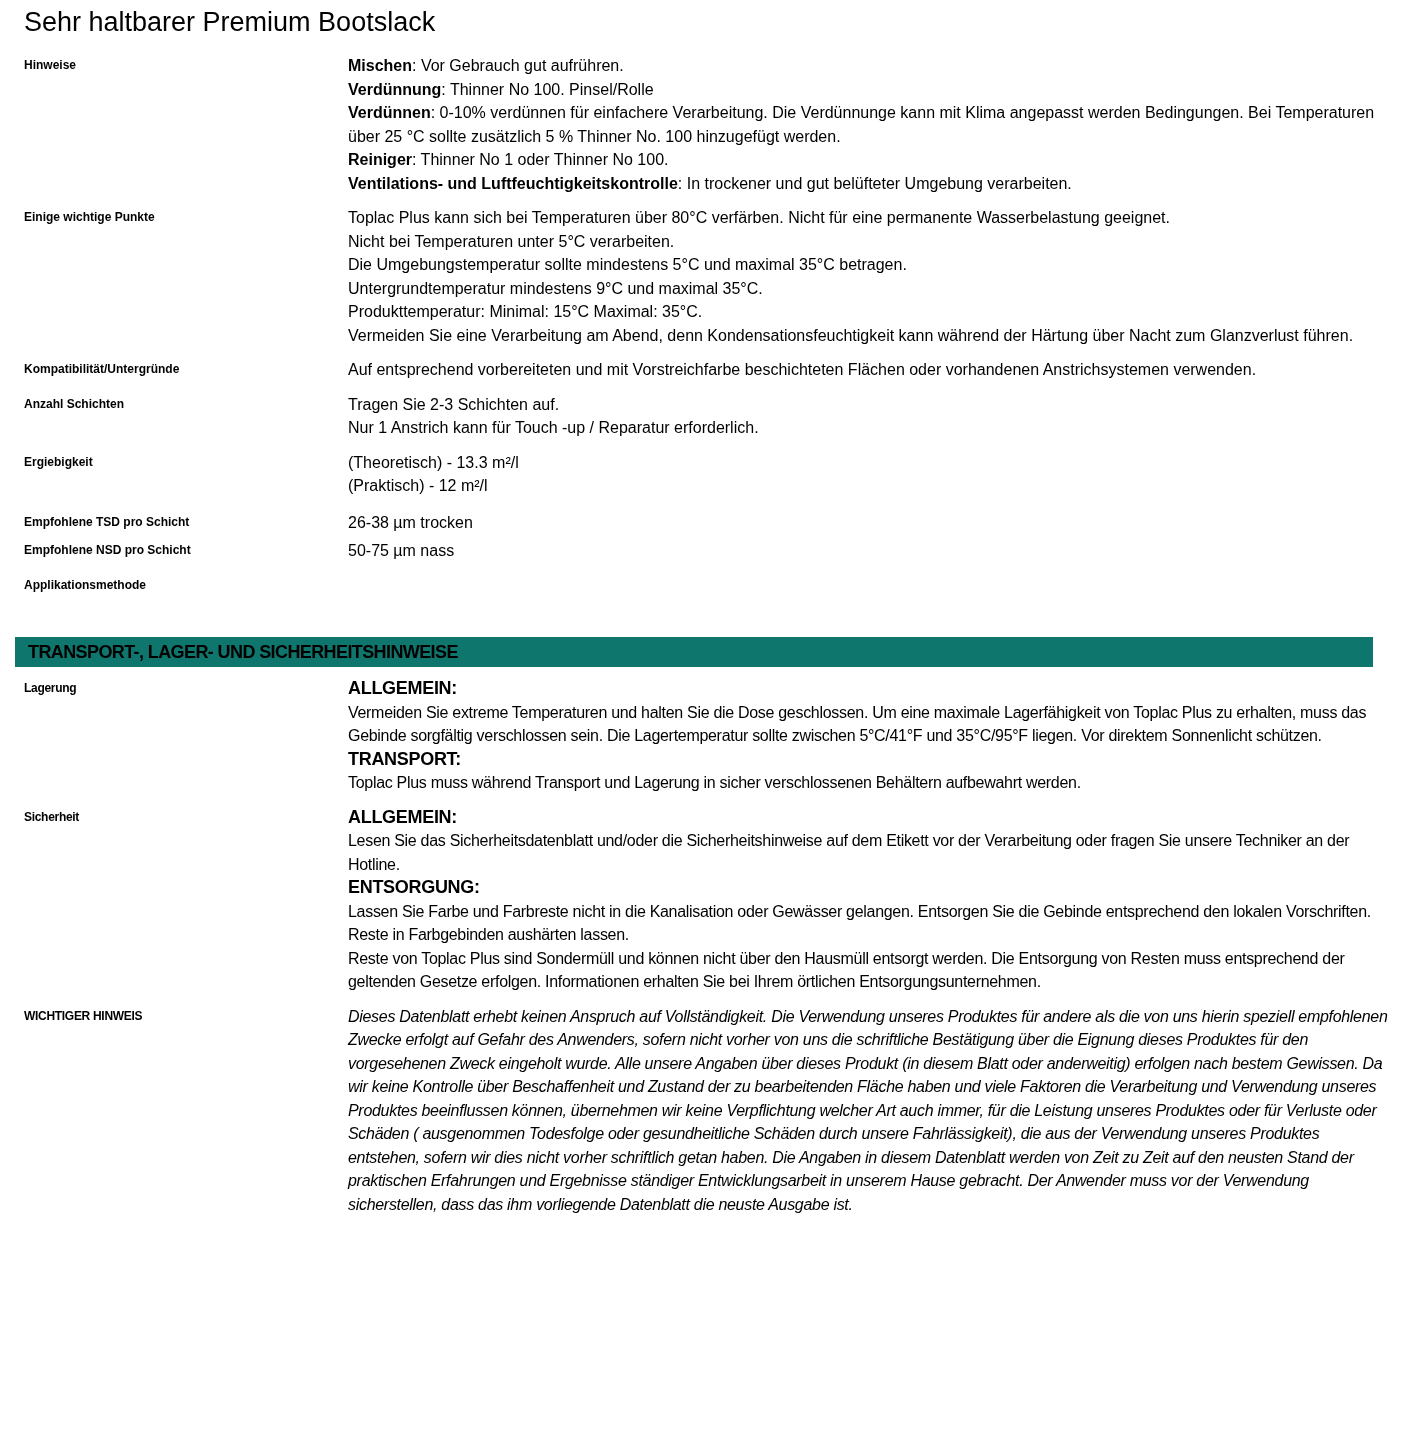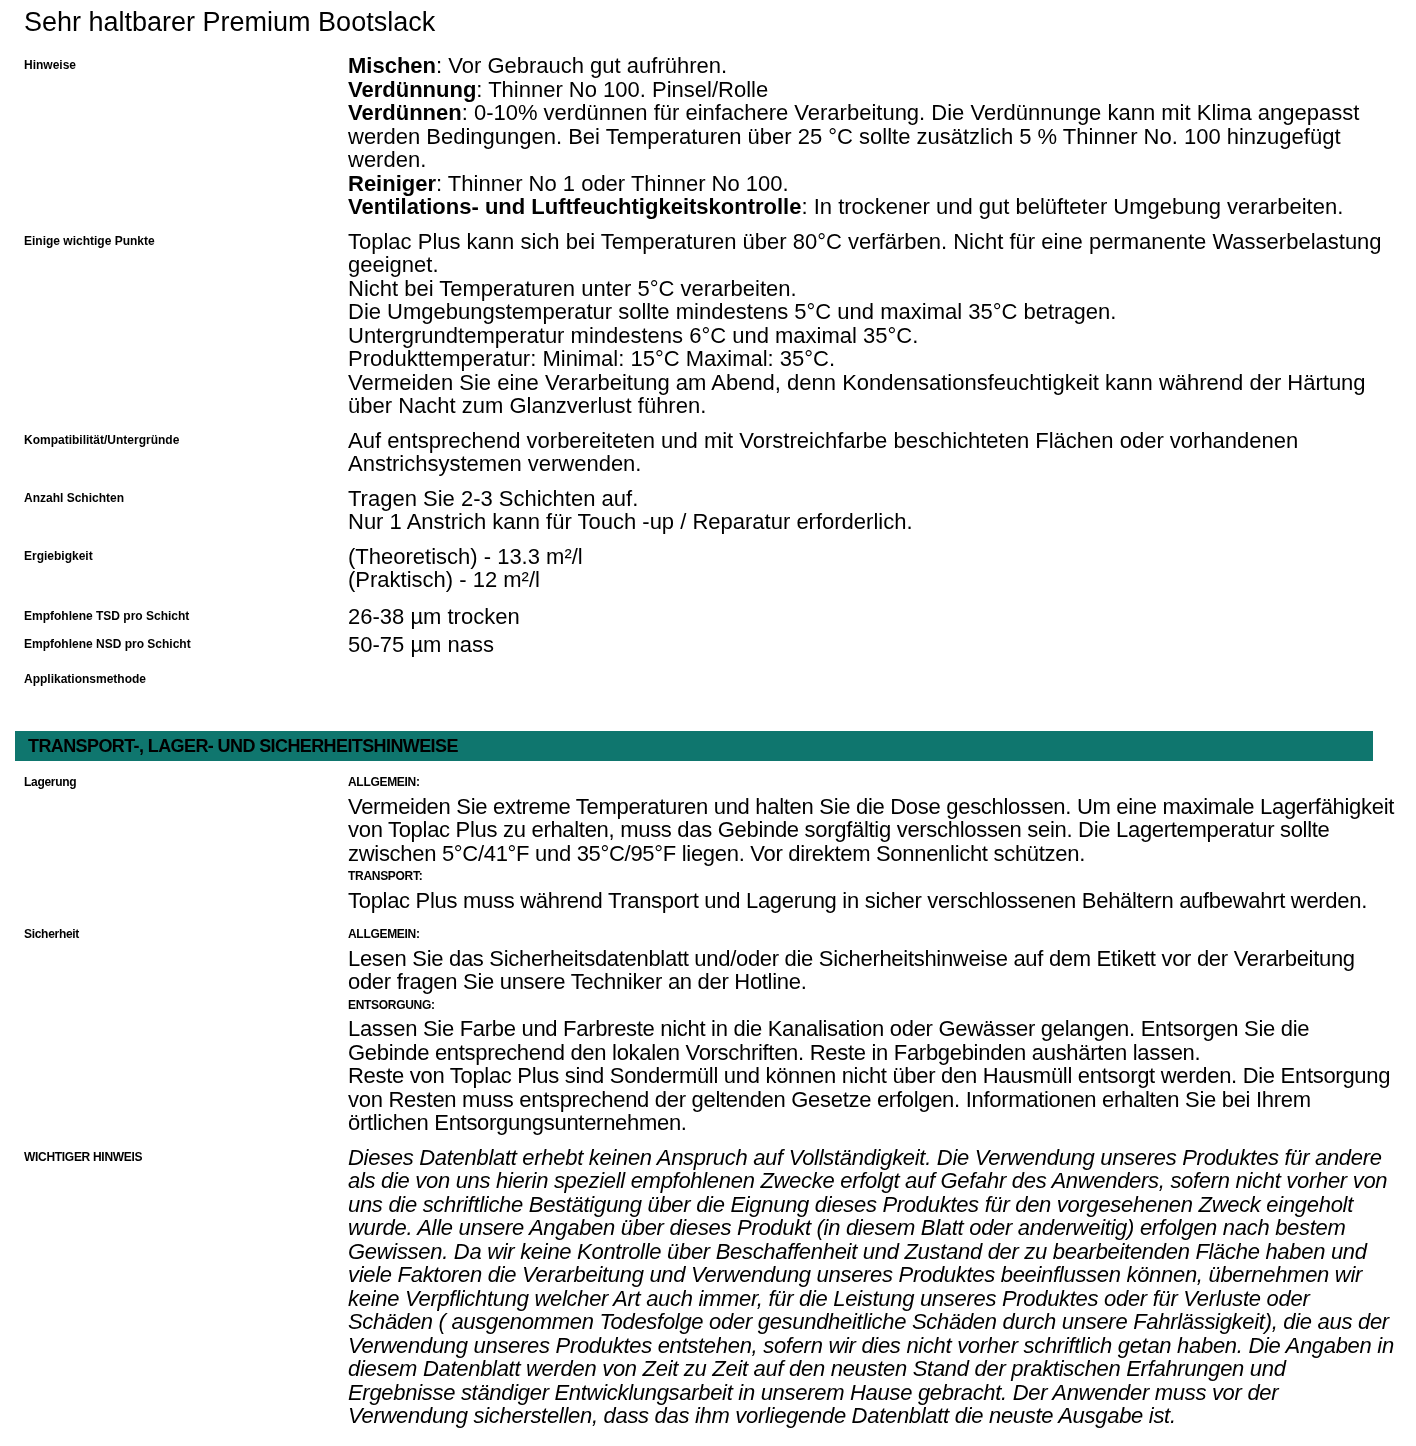--- a/index.html
+++ b/index.html
@@ -11,27 +11,27 @@
   .page{padding:6px 21px 0 24px;box-sizing:border-box;width:1416px;}
   .title{
     font-size:27px;font-weight:normal;line-height:33px;
     margin:0 0 15px 0;
   }
   .row{display:flex;align-items:flex-start;margin-bottom:11px;}
   .label{
     flex:0 0 324px;font-weight:bold;font-size:12px;line-height:23.5px;
   }
   .content{flex:1;min-width:0;}
-  p.line{margin:0;font-size:22px;line-height:23.5px;}
+  p.line{margin:0;font-size:16px;line-height:23.5px;}
   .b{font-weight:bold;}
   
   .narrow .label,
   .narrow p.line,
   .narrow p.h{letter-spacing:-0.3px;}
-  p.h{margin:0;font-weight:bold;font-size:12px;line-height:23.5px;}
+  p.h{margin:0;font-weight:bold;font-size:18px;line-height:23.5px;}
   .gap-top{margin-top:27px;}
   .disclaim{font-style:italic;}
   .section-bar{
     height:30px;background:#0f766e;
     margin:40px 22px 10px -9px;
     display:flex;align-items:center;
   }
   .section-bar .bar-text{
     font-weight:bold;font-size:18px;letter-spacing:-0.6px;
     padding-left:13px;white-space:nowrap;
@@ -56,21 +56,21 @@
       <p class="line"><span class="b">Ventilations- und Luftfeuchtigkeitskontrolle</span><span>: In trockener und gut belüfteter Umgebung verarbeiten.</span></p>
     </div>
   </div>
 
   <div class="row">
     <div class="label">Einige wichtige Punkte</div>
     <div class="content">
       <p class="line">Toplac Plus kann sich bei Temperaturen über 80°C verfärben. Nicht für eine permanente Wasserbelastung geeignet.</p>
       <p class="line">Nicht bei Temperaturen unter 5°C verarbeiten.</p>
       <p class="line">Die Umgebungstemperatur sollte mindestens 5°C und maximal 35°C betragen.</p>
-      <p class="line">Untergrundtemperatur mindestens 6°C und maximal 35°C.</p>
+      <p class="line">Untergrundtemperatur mindestens 9°C und maximal 35°C.</p>
       <p class="line">Produkttemperatur: Minimal: 15°C Maximal: 35°C.</p>
       <p class="line">Vermeiden Sie eine Verarbeitung am Abend, denn Kondensationsfeuchtigkeit kann während der Härtung über Nacht zum Glanzverlust führen.</p>
     </div>
   </div>
 
   <div class="row">
     <div class="label">Kompatibilität/Untergründe</div>
     <div class="content">
       <p class="line">Auf entsprechend vorbereiteten und mit Vorstreichfarbe beschichteten Flächen oder vorhandenen Anstrichsystemen verwenden.</p>
     </div>

